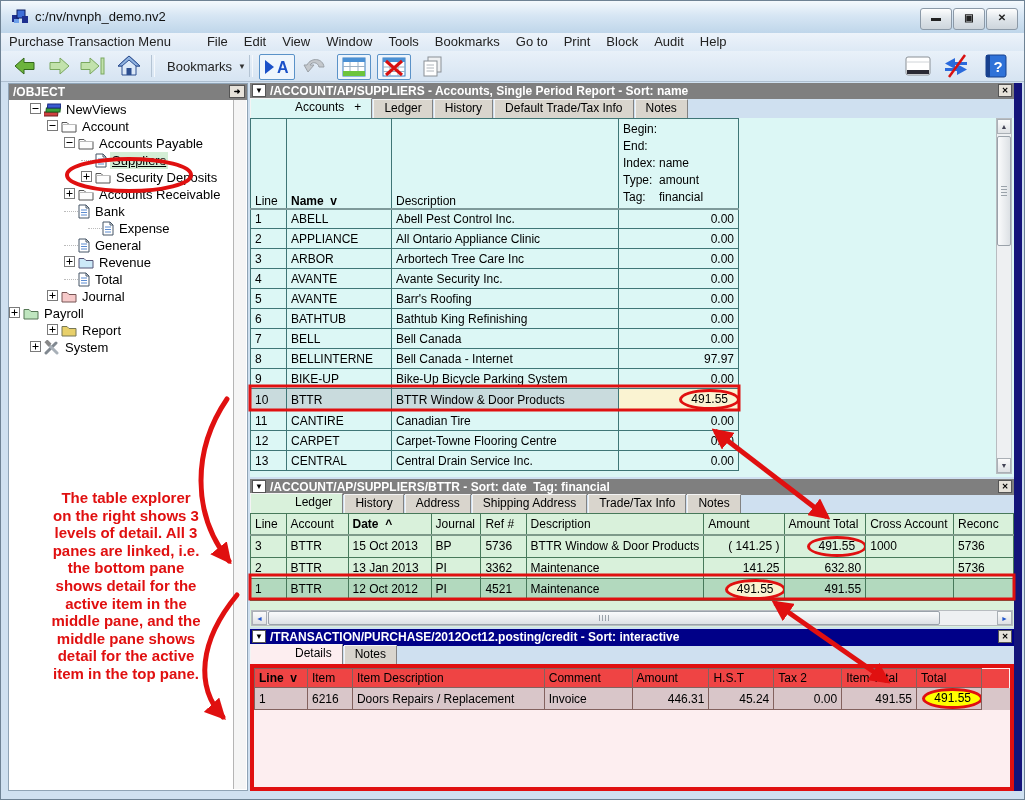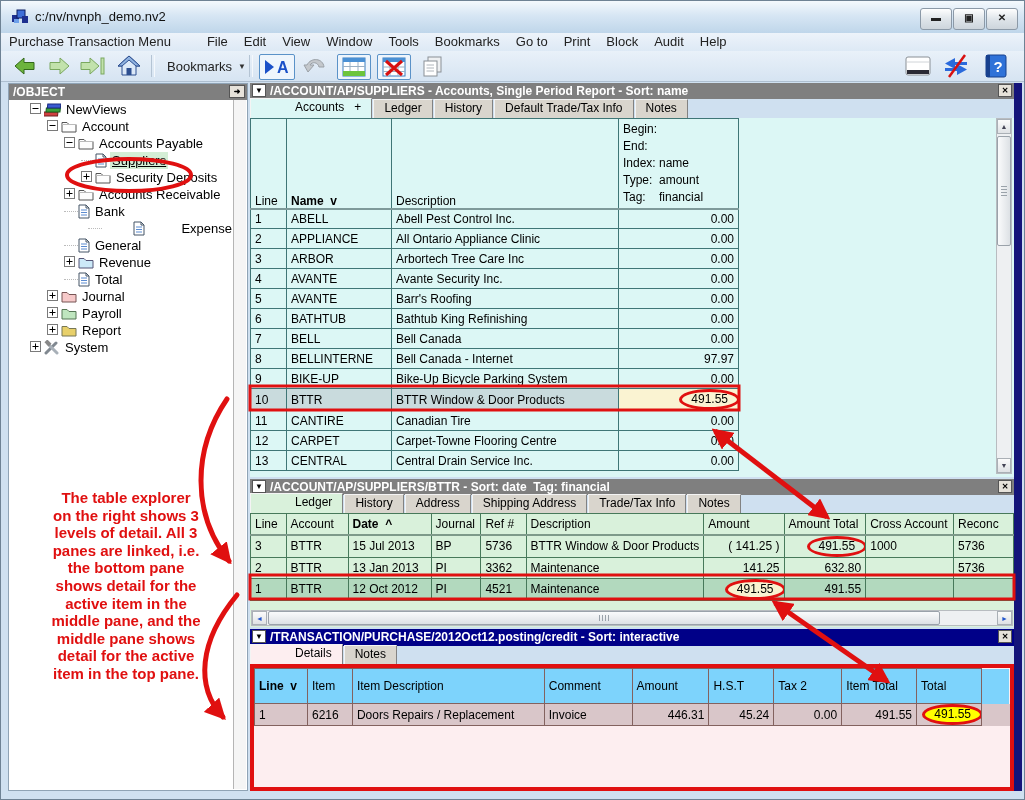--- a/index.html
+++ b/index.html
@@ -66,21 +66,21 @@
   #mid-content tr td{height:21px;}
   tr.selgreen td{background:#b2d9be;}
   .hscroll{position:absolute;left:1px;right:1px;bottom:1px;height:16px;background:#eef0f2;border:1px solid #b8bcc0;box-sizing:border-box;}
   .hs-btn{position:absolute;top:0;bottom:0;width:15px;background:linear-gradient(#fbfbfb,#dfe2e5);border:1px solid #aab0b6;box-sizing:border-box;text-align:center;font-size:7px;line-height:13px;color:#2255cc;}
   .hthumb{position:absolute;left:16px;top:0;bottom:0;width:672px;background:linear-gradient(#fafbfc,#dde1e5);border:1px solid #9aa2aa;box-sizing:border-box;border-radius:2px;}
   .grip-v{position:absolute;top:3px;bottom:3px;left:50%;margin-left:-5px;width:10px;background:repeating-linear-gradient(90deg,#9aa2aa 0 1px,transparent 1px 3px);}
   
   .pane-hdr.navy{background:#000088;}
   #bot-content{position:absolute;left:0;top:35px;right:0;bottom:0;background:#fdeef0;border:4px solid #e01010;box-sizing:border-box;overflow:hidden;}
   #bot-content table{--grid:#83625f;}
-  #bot-content tr.hrow td{height:35px;background:#7dd3fc;}
+  #bot-content tr.hrow td{height:19px;background:#ef4444;}
   #bot-content tr.drow td{height:22px;background:#d9c6c9;}
   #bot-content td.nob{border:none;background:#fdeef0;}
   #bot-content td.total{background:#ffff00;}
   
   .annotation{position:absolute;left:8px;top:488px;width:234px;color:#e01010;font-weight:bold;font-size:15px;line-height:17.6px;text-align:center;white-space:pre-line;}
   .overlay{position:absolute;left:0;top:0;width:1025px;height:800px;pointer-events:none;z-index:60;}
   .navy-strip{position:absolute;left:1013px;top:82px;width:8px;height:708px;background:#14147a;}
 </style>
 </head>
 <body>
@@ -281,21 +281,21 @@
           <span class="spc"></span>
           <span class="ic">
             <svg width="12" height="15">
               <path d="M1 1 H8 L11 4 V14 H1 Z" fill="#fff" stroke="#456"></path>
               <path d="M8 1 V4 H11" fill="none" stroke="#456"></path>
               <path d="M3 6 H9 M3 8.5 H9 M3 11 H9" stroke="#5b8bd0"></path>
             </svg>
           </span>
           <span class="lbl">Bank</span>
         </div>
-        <div class="ti" style="padding-left: 79px; justify-content: space-between;">
+        <div class="ti" style="padding-left: 79px;">
           <span class="spc"></span>
           <span class="ic">
             <svg width="12" height="15">
               <path d="M1 1 H8 L11 4 V14 H1 Z" fill="#fff" stroke="#456"></path>
               <path d="M8 1 V4 H11" fill="none" stroke="#456"></path>
               <path d="M3 6 H9 M3 8.5 H9 M3 11 H9" stroke="#5b8bd0"></path>
             </svg>
           </span>
           <span class="lbl">Expense</span>
         </div>
@@ -338,21 +338,21 @@
               <rect x="0.5" y="0.5" width="10" height="10" fill="#fff" stroke="#7a7a7a"></rect>
               <path d="M2.5 5.5 H8.5 M5.5 2.5 V8.5" stroke="#000"></path>
             </svg></span>
           <span class="ic">
             <svg width="16" height="13">
               <path d="M1 2.5 H6 L8 4.5 H15 V12 H1 Z" fill="#f6c9c9" stroke="#755"></path>
             </svg>
           </span>
           <span class="lbl">Journal</span>
         </div>
-        <div class="ti" style="padding-left: 38px;">
+        <div class="ti" style="">
           <span class="exp"><svg width="11" height="11">
               <rect x="0.5" y="0.5" width="10" height="10" fill="#fff" stroke="#7a7a7a"></rect>
               <path d="M2.5 5.5 H8.5 M5.5 2.5 V8.5" stroke="#000"></path>
             </svg></span>
           <span class="ic">
             <svg width="16" height="13">
               <path d="M1 2.5 H6 L8 4.5 H15 V12 H1 Z" fill="#bfe6bf" stroke="#575"></path>
             </svg>
           </span>
           <span class="lbl">Payroll</span>
@@ -547,21 +547,21 @@
               <td>Amount</td>
           <td>Amount Total</td>
               <td>Cross Account</td>
           <td>Reconc</td>
         </tr>
         </tbody>
           <tbody id="mid-rows">
             <tr>
               <td>3</td>
               <td>BTTR</td>
-              <td>15 Jul 2013</td>
+              <td>15 Oct 2013</td>
               <td>BP</td>
               <td>5736</td>
               <td>BTTR Window &amp; Door Products</td>
               <td class="num">( 141.25 )</td>
               <td class="num"><span class="oval">491.55</span></td>
               <td>1000</td>
               <td>5736</td>
             </tr>
             <tr>
               <td>2</td>

